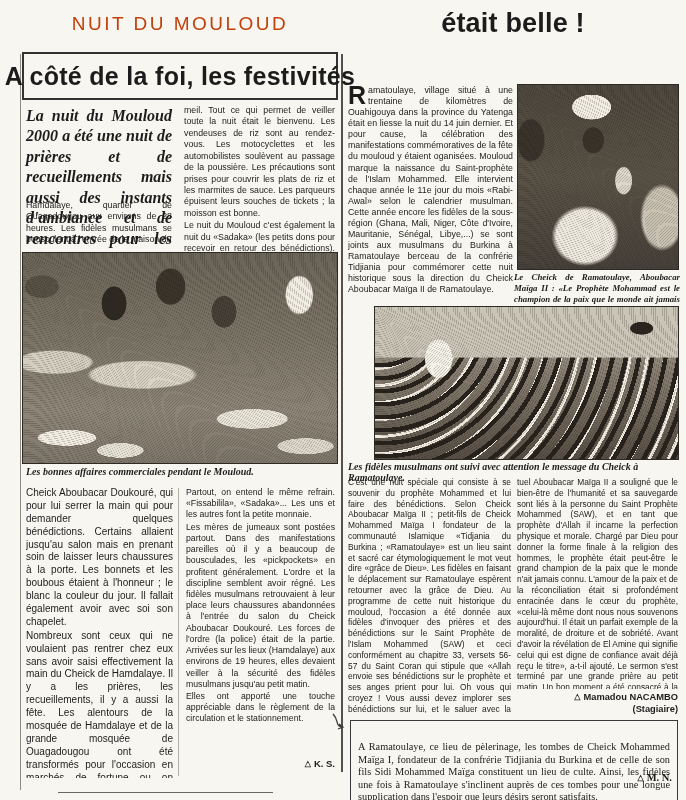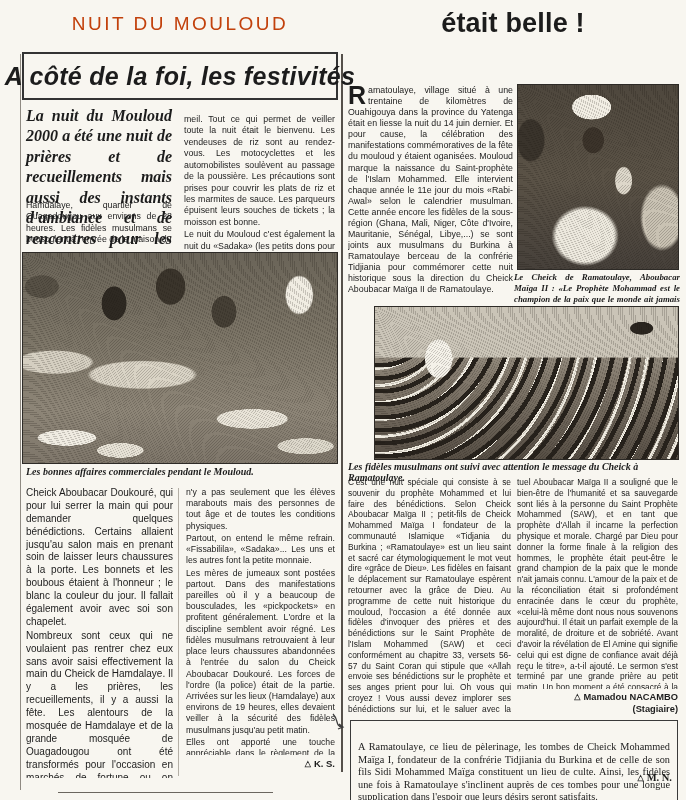--- a/index.html
+++ b/index.html
@@ -22,36 +22,35 @@
   
   .kicker {
     position:absolute; left:22px; top:13px; width:316px;
     text-align:center; font-size:19px; letter-spacing:2.5px;
     font-weight:500; color:#c2410c;
   }
   .title-box {
     position:absolute; left:22px; top:52px; width:312px; height:44px;
     border:2px solid #333; display:flex; align-items:center; justify-content:center;
     background:#f8f6f0;
-    font-style:italic;
   }
   .title-box .t {
     font-size:25px; font-weight:bold; letter-spacing:0.3px; white-space:nowrap;
   }
   .lede {
     position:absolute; left:26px; top:106px; width:146px;
     font-family:"Liberation Serif", serif; font-style:italic; font-weight:bold;
     font-size:16px; line-height:1.28; text-align:justify;
   }
   .p-ham {
     position:absolute; left:26px; top:200px; width:146px; height:50px;
     font-size:8.8px; line-height:1.3; text-align:justify; overflow:hidden;
   }
   .lcol2 {
-    position:absolute; left:184px; top:114px; width:151px; height:147px;
+    position:absolute; left:184px; top:105px; width:151px; height:147px;
     font-size:8.8px; line-height:1.3; text-align:justify; overflow:hidden;
   }
   .lcol2 p, .lcol3 p, .lcol4 p, .rcolA p, .rcolB p { margin:0 0 1px 0; }
 
   .photo { border:1px solid #2d2a26; position:absolute; }
   .photo::after {
     content:""; position:absolute; inset:0;
     background:repeating-radial-gradient(circle at 1px 1px, rgba(25,20,14,.20) 0 .6px, transparent .6px 2.2px);
   }
   .photo-market {
@@ -186,21 +185,20 @@
 
   <div class="photo photo-market"></div>
   <div class="caption1">Les bonnes affaires commerciales pendant le Mouloud.</div>
 
   <div class="lcol3">
     <p>Cheick Aboubacar Doukouré, qui pour lui serrer la main qui pour demander quelques bénédictions. Certains allaient jusqu'au salon mais en prenant soin de laisser leurs chaussures à la porte. Les bonnets et les boubous étaient à l'honneur ; le blanc la couleur du jour. Il fallait également avoir avec soi son chapelet.</p>
     <p>Nombreux sont ceux qui ne voulaient pas rentrer chez eux sans avoir saisi effectivement la main du Cheick de Hamdalaye. Il y a les prières, les recueillements, il y a aussi la fête. Les alentours de la mosquée de Hamdalaye et de la grande mosquée de Ouagadougou ont été transformés pour l'occasion en marchés de fortune ou on trouvait presque du tout : des boubous, brochettes, galettes etc. Les taxis font des va et vient déposant sur les lieux des prières des fidèles convergeant de tous les quartiers de Ouagadougou. Les vendeurs de cola, de thé, de café et autres excitants font de bonnes affaires. Les prières étaient longues et il faut braver la fatigue et le som-</p>
   </div>
 
   <div class="lcol4">
-    <p>n'y a pas seulement que les élèves marabouts mais des personnes de tout âge et de toutes les conditions physiques.</p>
     <p>Partout, on entend le même refrain. «Fissabilila», «Sadaka»... Les uns et les autres font la petite monnaie.</p>
     <p>Les mères de jumeaux sont postées partout. Dans des manifestations pareilles où il y a beaucoup de bousculades, les «pickpockets» en profitent généralement. L'ordre et la discipline semblent avoir régné. Les fidèles musulmans retrouvaient à leur place leurs chaussures abandonnées à l'entrée du salon du Cheick Aboubacar Doukouré. Les forces de l'ordre (la police) était de la partie. Arrivées sur les lieux (Hamdalaye) aux environs de 19 heures, elles devaient veiller à la sécurité des fidèles musulmans jusqu'au petit matin.</p>
     <p>Elles ont apporté une touche appréciable dans le règlement de la circulation et le stationnement.</p>
   </div>
 
   <div class="sig-left">
     <span class="end-mark">△</span><span>K. S.</span>
   </div>
 
   <div class="r-title">

